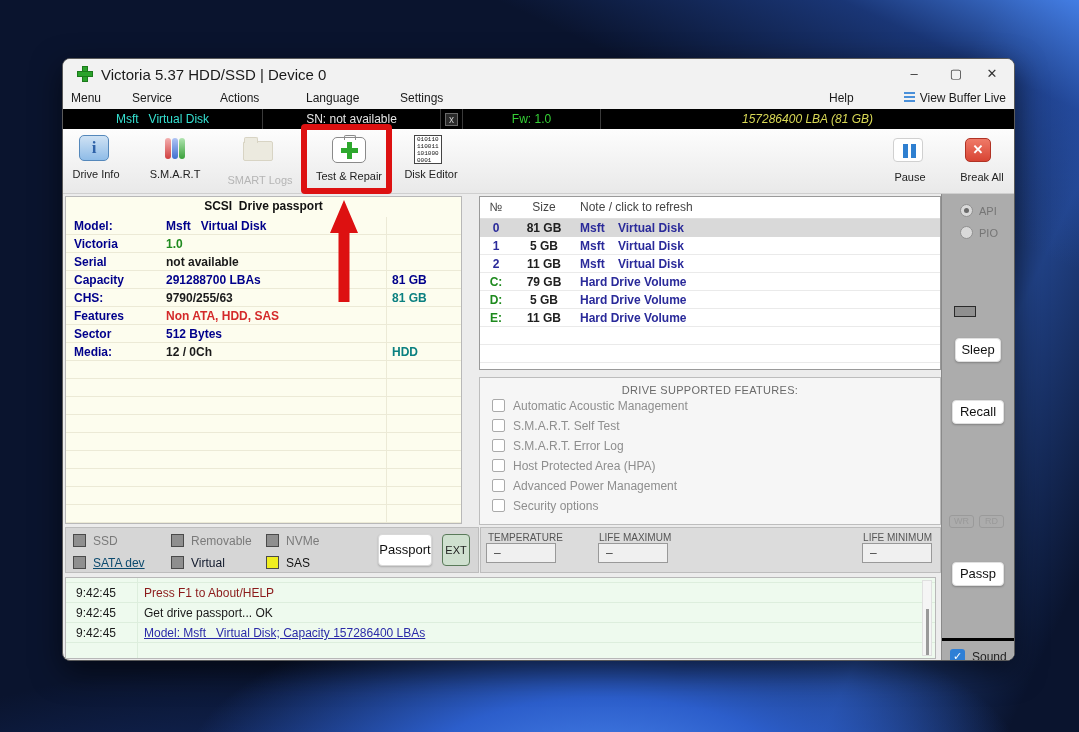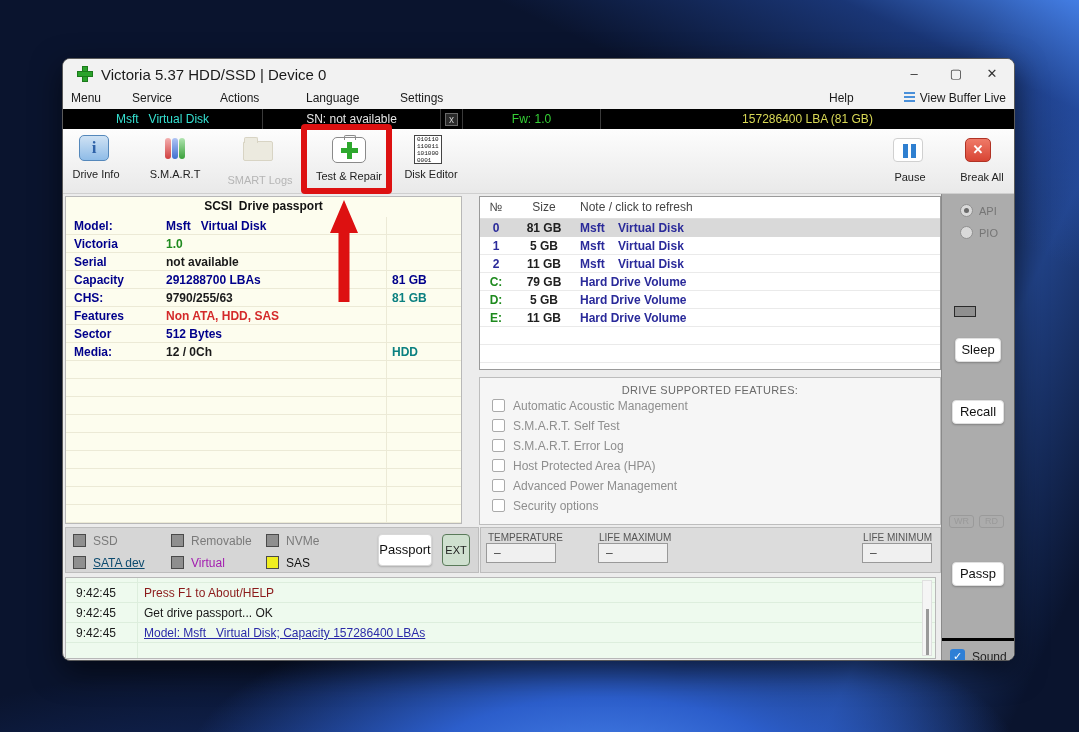--- a/index.html
+++ b/index.html
@@ -35,21 +35,21 @@
   #vbl-icon { display:inline-block; width:11px; height:10px; margin-right:5px;
     background:repeating-linear-gradient(to bottom,#4a90d9 0 2px,transparent 2px 4px); }
 
   #statusbar { position:absolute; left:0; top:50px; width:100%; height:20px; background:#000; display:flex; align-items:center; font-size:12px; }
   .sb-seg { height:100%; display:flex; align-items:center; justify-content:center; border-right:1px solid #3a3a3a; }
   #sb-model { width:200px; color:#35e0d0; }
   #sb-sn { width:178px; color:#e6e6e6; }
   #sb-x { width:22px; border-right:1px solid #3a3a3a; }
   #sb-x span { display:inline-block; width:13px; height:13px; line-height:12px; text-align:center; font-size:10px; color:#ccc; background:#2a2a2a; border:1px solid #6a6a6a; }
   #sb-fw { width:138px; color:#35d035; }
-  #sb-lba { flex:1; border-right:none; color:#d8d855; }
+  #sb-lba { flex:1; border-right:none; color:#d8d855;font-style:italic; }
 
   
   #toolbar { position:absolute; left:0; top:70px; width:100%; height:65px;
     background:linear-gradient(#fdfdfd,#e9e9e9); border-bottom:1px solid #cfcfcf; }
   .tb-btn { position:absolute; top:6px; text-align:center; font-size:11px; color:#222; }
   .tb-ico { margin:0 auto 3px auto; width:34px; height:30px; position:relative; }
   .tb-label { display:block; }
   .tb-disabled { color:#b5b5b5; }
 
   #ico-driveinfo { width:30px; height:26px; background:linear-gradient(#cfe2f4,#8fbce8); border:1px solid #5588bb; border-radius:5px; color:#2f62a8; font-weight:bold; font-family:"Liberation Serif", serif; font-size:17px; line-height:24px; }
@@ -332,21 +332,21 @@
         <div class="f-item"><span class="f-box"></span><span>Security options</span></div>
       </div>
   </div>
 
   <div id="legend">
     <div id="legend-items">
         <div class="lg-item" style="left: 7px; top: 6px;"><span class="lg-sq" style="background: rgb(143, 143, 143);"></span><span style="color: rgb(122, 122, 122);">SSD</span></div>
         <div class="lg-item" style="left: 105px; top: 6px;"><span class="lg-sq" style="background: rgb(143, 143, 143);"></span><span style="color: rgb(122, 122, 122);">Removable</span></div>
         <div class="lg-item" style="left: 200px; top: 6px;"><span class="lg-sq" style="background: rgb(143, 143, 143);"></span><span style="color: rgb(122, 122, 122);">NVMe</span></div>
         <div class="lg-item" style="left: 7px; top: 28px;"><span class="lg-sq" style="background: rgb(143, 143, 143);"></span><span style="color: #0c4a6e; text-decoration: underline;">SATA dev</span></div>
-        <div class="lg-item" style="left: 105px; top: 28px;"><span class="lg-sq" style="background: rgb(143, 143, 143);"></span><span style="color: #a21caf;">Virtual</span></div>
+        <div class="lg-item" style="left: 105px; top: 28px;"><span class="lg-sq" style="background: rgb(143, 143, 143);"></span><span style="color: #0f172a;">Virtual</span></div>
         <div class="lg-item" style="left: 200px; top: 28px;"><span class="lg-sq" style="background: rgb(240, 238, 32);"></span><span style="color: rgb(17, 17, 17);">SAS</span></div>
       </div>
     <div id="passport-btn">Passport</div>
     <div id="ext-btn">EXT</div>
   </div>
 
   <div id="gauges">
     <span class="g-label" id="g-temp-label">TEMPERATURE</span>
     <div class="g-box" id="g-temp-box">–</div>
     <span class="g-label" id="g-max-label">LIFE MAXIMUM</span>

